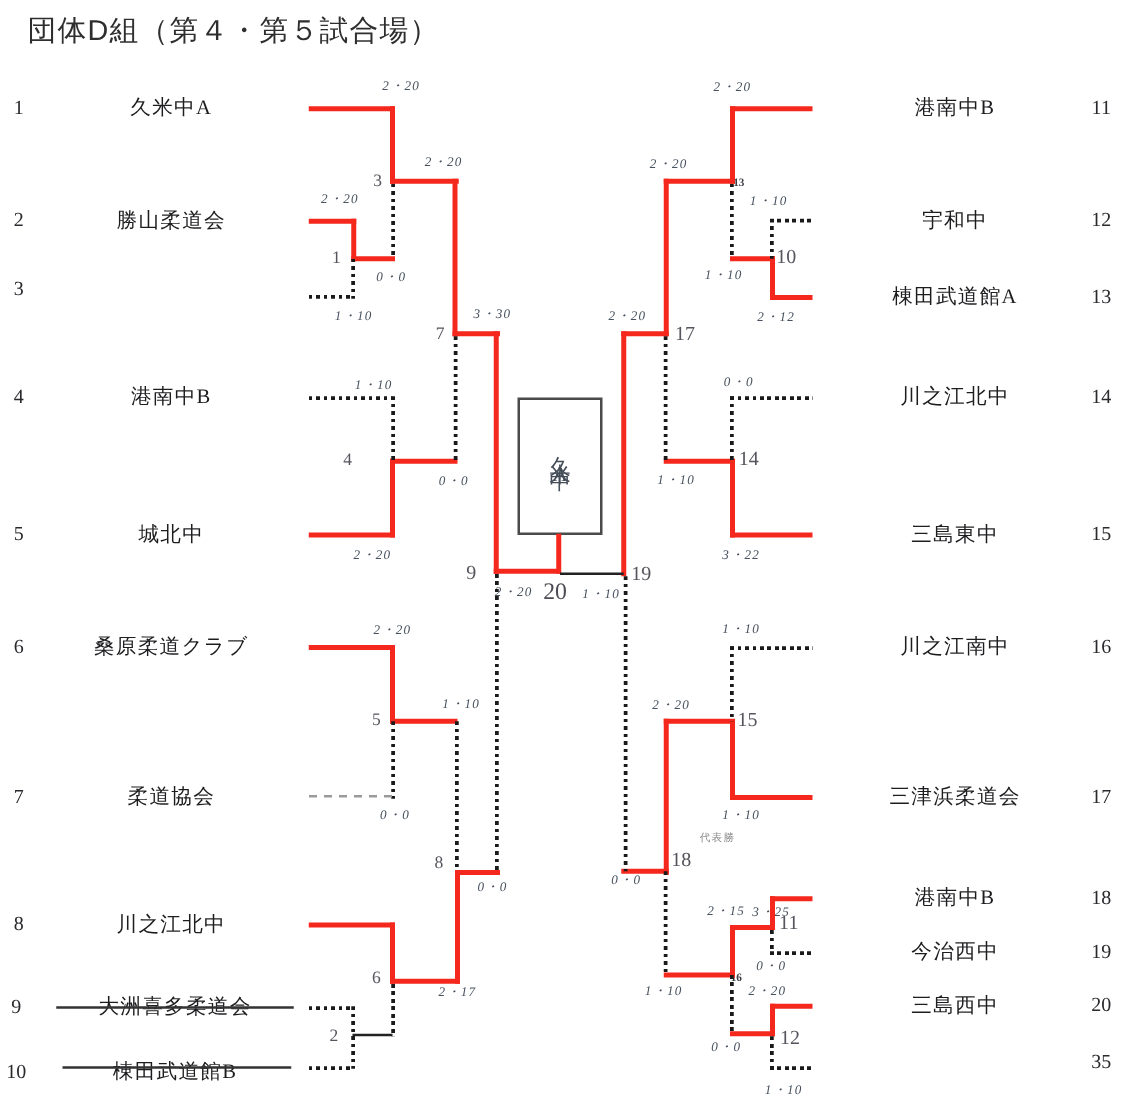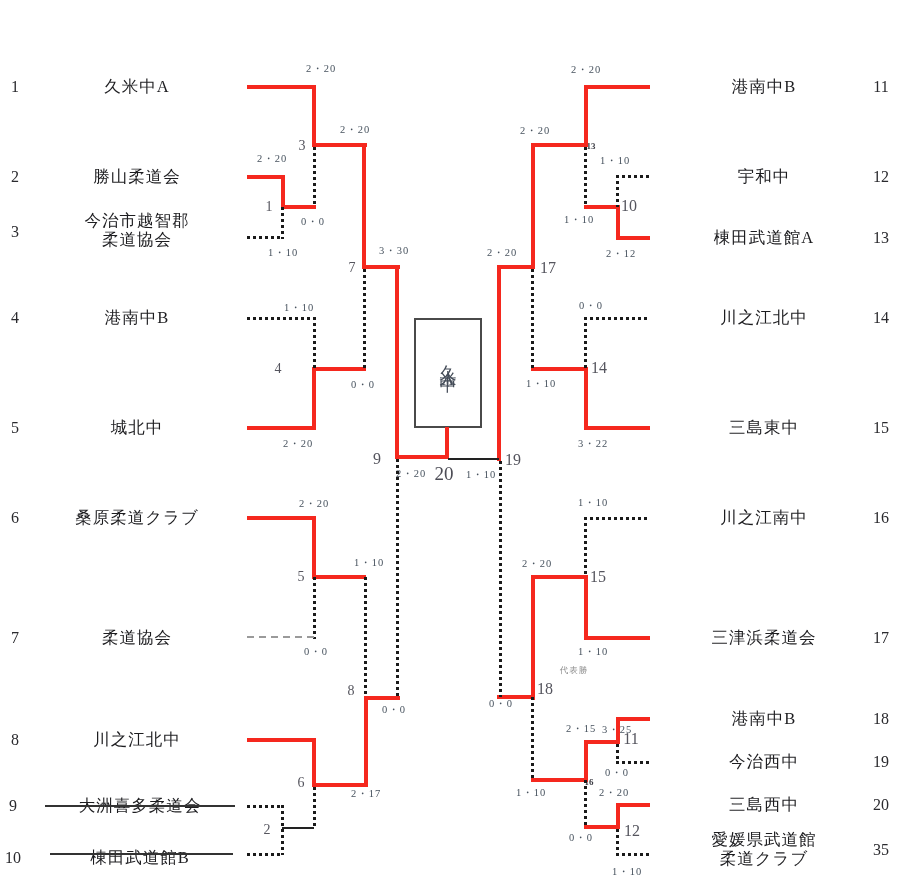--- a/index.html
+++ b/index.html
@@ -4,54 +4,53 @@
 <style>
   html,body{margin:0;padding:0;background:#fff;}
   #stage{position:relative;width:902px;height:891px;background:#ffffff;overflow:hidden;
          font-family:"Liberation Serif",serif;}
   .title{position:absolute;left:22px;top:9px;font-family:"Liberation Sans",sans-serif;
          font-size:23px;color:#2e2e2e;letter-spacing:1px;white-space:nowrap;}
   .seed{position:absolute;transform:translate(-50%,-50%);font-size:16px;color:#2a2a2e;}
   .tname{position:absolute;transform:translate(-50%,-50%);font-size:16.5px;color:#1d1d20;
          white-space:pre-line;text-align:center;line-height:1.15;letter-spacing:1px;}
   .sc{position:absolute;transform:translate(-50%,-50%);font-size:10.5px;color:#47525e;
-      letter-spacing:1px;white-space:nowrap;}
+      letter-spacing:1px;white-space:nowrap;font-style:italic;}
   .ml{position:absolute;transform:translate(-50%,-50%);font-size:14px;color:#55555e;white-space:nowrap;}
   .ml.lg{font-size:19px;color:#4c4c55;}
   .ml.md{font-size:16px;}
   .ml.sm{font-size:9px;font-weight:bold;color:#3c3c44;}
   .note{position:absolute;transform:translate(-50%,-50%);font-size:8.5px;color:#8a8a8a;letter-spacing:1px;}
   .champ-box{position:absolute;left:414px;top:318px;width:68px;height:110px;
              border:2px solid #4a4a4a;background:#fff;box-sizing:border-box;}
   .champ-text{position:absolute;left:50%;top:50%;transform:translate(-50%,-50%);
               writing-mode:vertical-rl;text-orientation:upright;font-size:17px;
               color:#444c58;letter-spacing:6px;white-space:nowrap;}
   .ln{position:absolute;}
 </style>
 </head>
 <body>
 
 <div id="stage">
 
+  <div class="title">団体D組（第４・第５試合場）</div>
 
   <div class="seed" style="left:15px;top:87px">1</div>
   <div class="seed" style="left:15px;top:177px">2</div>
   <div class="seed" style="left:15px;top:232px">3</div>
   <div class="seed" style="left:15px;top:318px">4</div>
   <div class="seed" style="left:15px;top:428px">5</div>
   <div class="seed" style="left:15px;top:518px">6</div>
   <div class="seed" style="left:15px;top:638px">7</div>
   <div class="seed" style="left:15px;top:740px">8</div>
   <div class="seed" style="left:13px;top:806px">9</div>
   <div class="seed" style="left:13px;top:858px">10</div>
 
   <div class="tname" style="left:137px;top:87px">久米中A</div>
   <div class="tname" style="left:137px;top:177px">勝山柔道会</div>
-  <div class="tname" style="left:137px;top:231px">今治市越智郡
-柔道協会</div>
   <div class="tname" style="left:137px;top:318px">港南中B</div>
   <div class="tname" style="left:137px;top:428px">城北中</div>
   <div class="tname" style="left:137px;top:518px">桑原柔道クラブ</div>
   <div class="tname" style="left:137px;top:638px">柔道協会</div>
   <div class="tname" style="left:137px;top:740px">川之江北中</div>
   <div class="tname" style="left:140px;top:806px">大洲喜多柔道会</div>
   <div class="tname" style="left:140px;top:858px">棟田武道館B</div>
 
   <div class="seed" style="left:881px;top:87px">11</div>
   <div class="seed" style="left:881px;top:177px">12</div>
@@ -68,22 +67,20 @@
   <div class="tname" style="left:764px;top:87px">港南中B</div>
   <div class="tname" style="left:764px;top:177px">宇和中</div>
   <div class="tname" style="left:764px;top:238px">棟田武道館A</div>
   <div class="tname" style="left:764px;top:318px">川之江北中</div>
   <div class="tname" style="left:764px;top:428px">三島東中</div>
   <div class="tname" style="left:764px;top:518px">川之江南中</div>
   <div class="tname" style="left:764px;top:638px">三津浜柔道会</div>
   <div class="tname" style="left:764px;top:719px">港南中B</div>
   <div class="tname" style="left:764px;top:762px">今治西中</div>
   <div class="tname" style="left:764px;top:805px">三島西中</div>
-  <div class="tname" style="left:764px;top:850px">愛媛県武道館
-柔道クラブ</div>
 
   <div class="champ-box">
     <div class="champ-text">久米中A</div>
   </div>
 
   <span class="ml" style="left:269px;top:207px">1</span>
   <span class="ml" style="left:267px;top:830px">2</span>
   <span class="ml" style="left:302px;top:146px">3</span>
   <span class="ml" style="left:278px;top:369px">4</span>
   <span class="ml" style="left:301px;top:577px">5</span>

